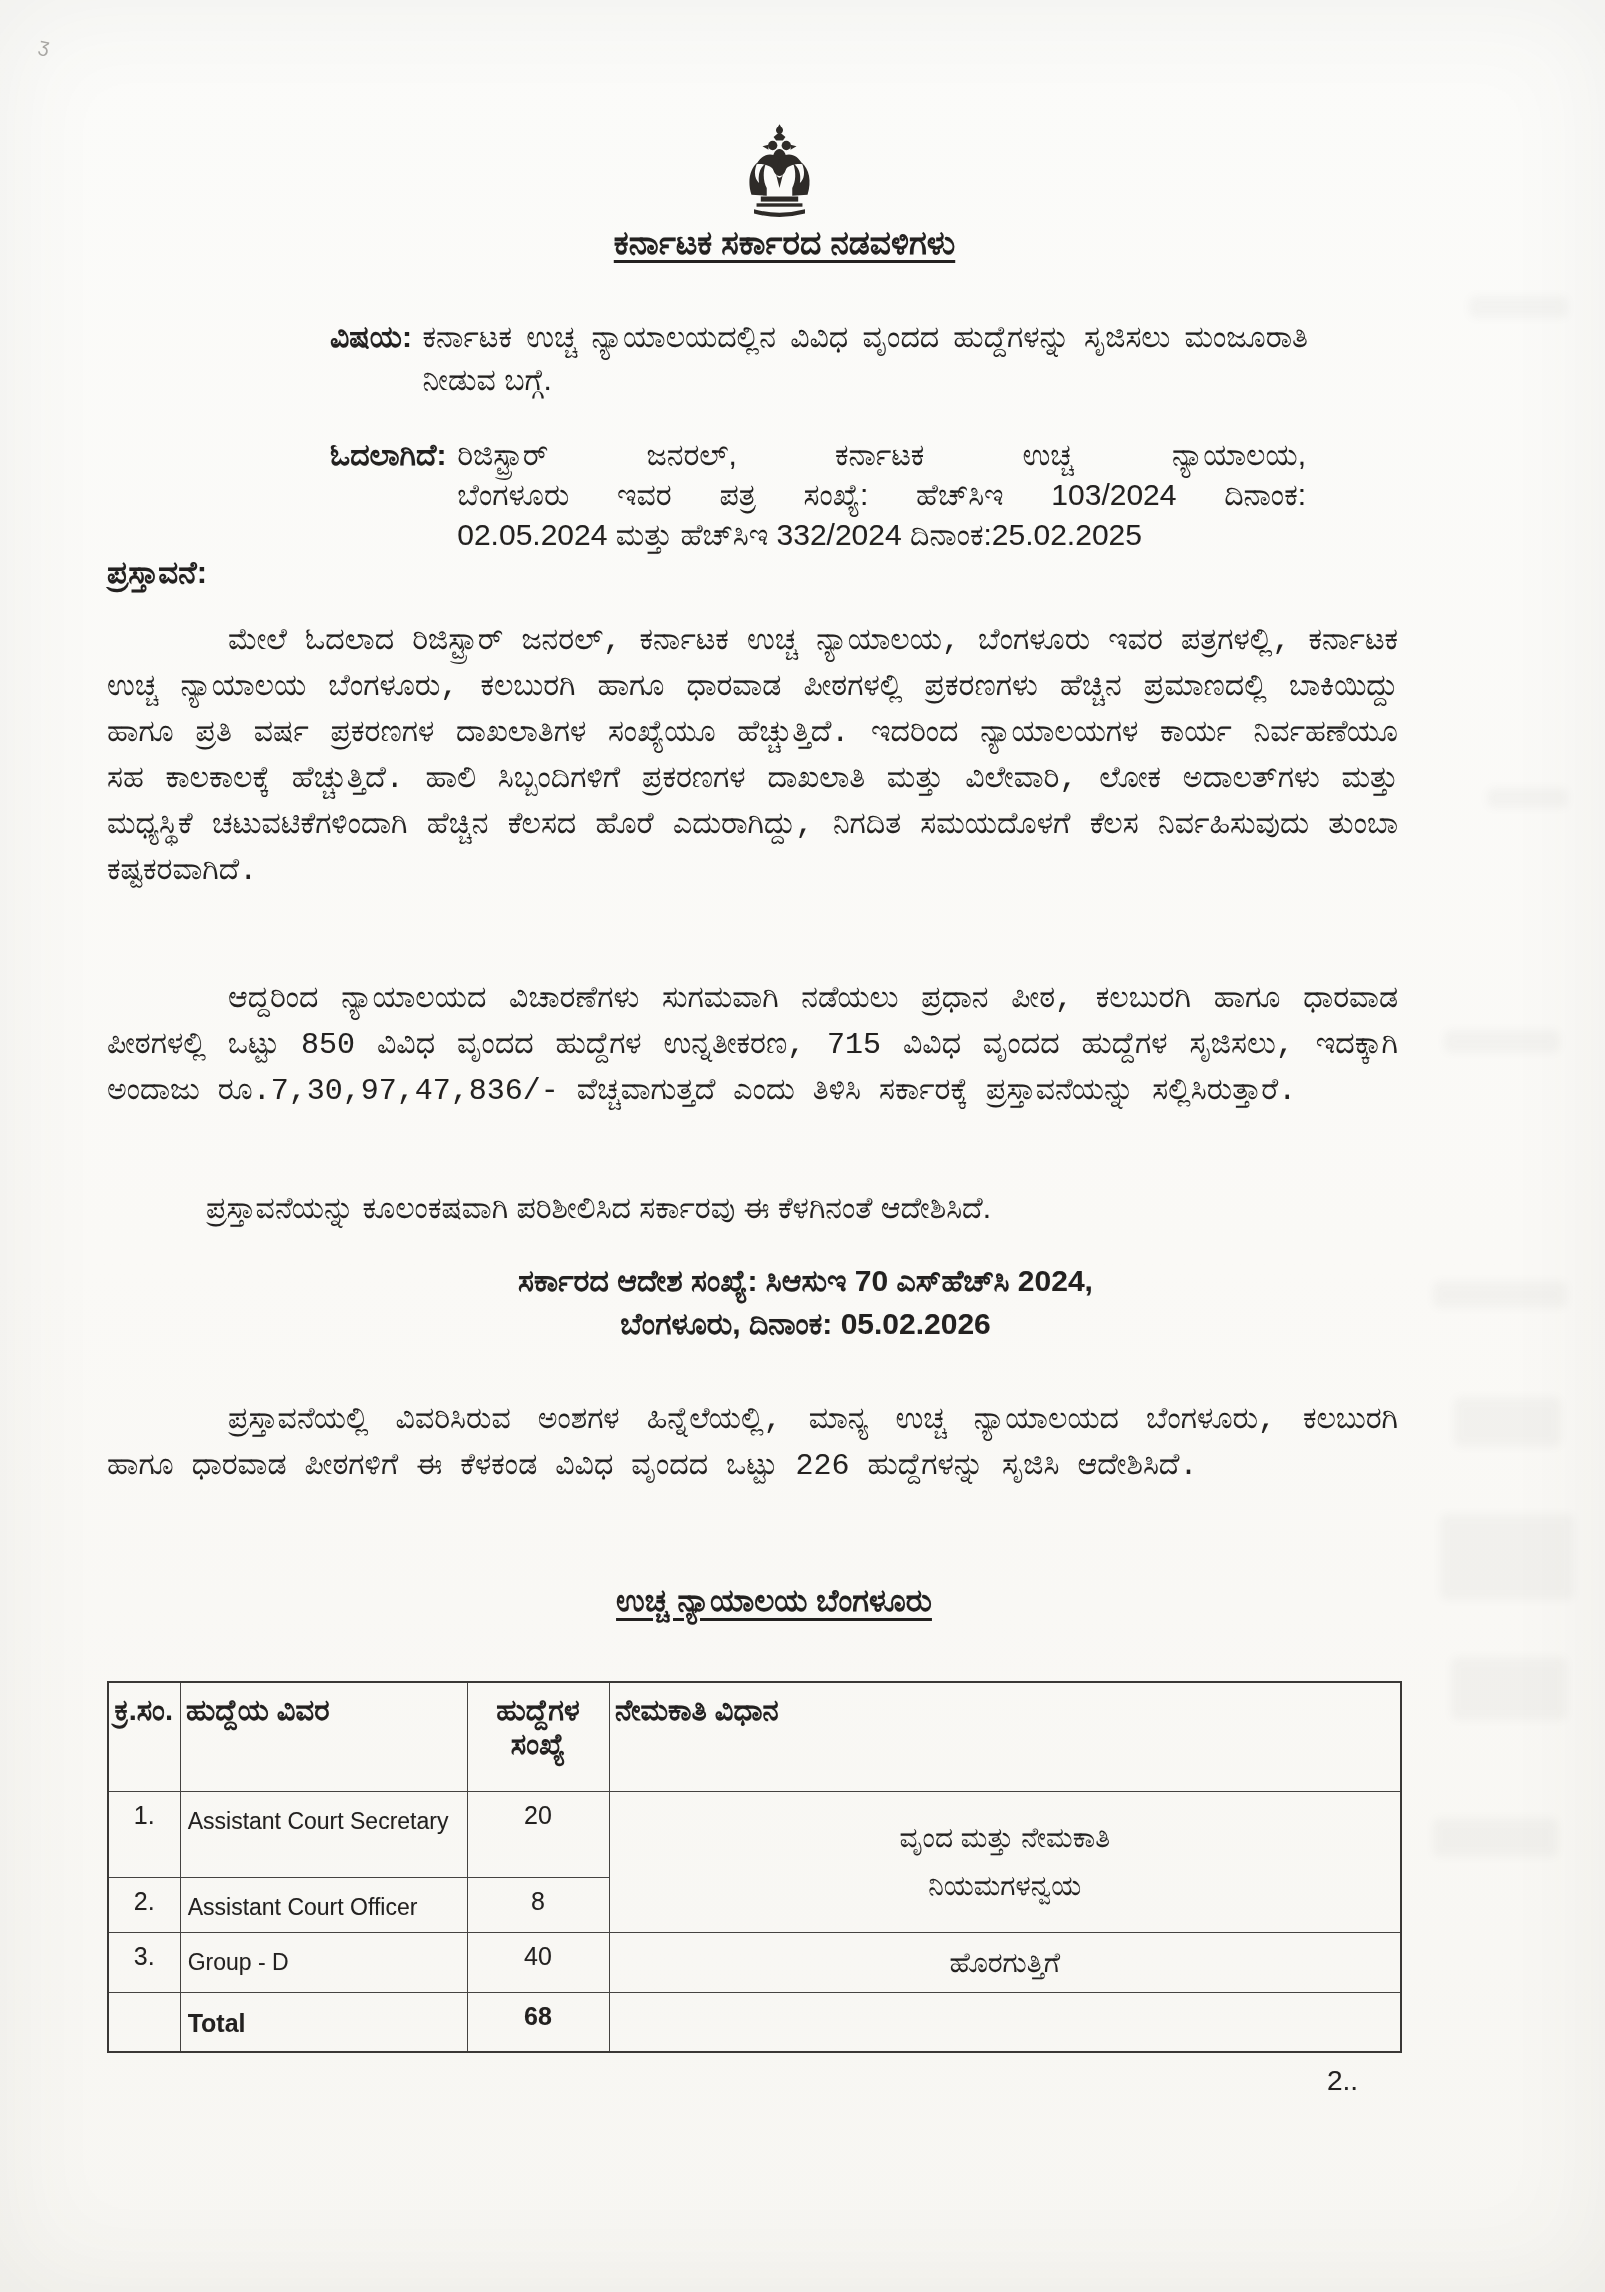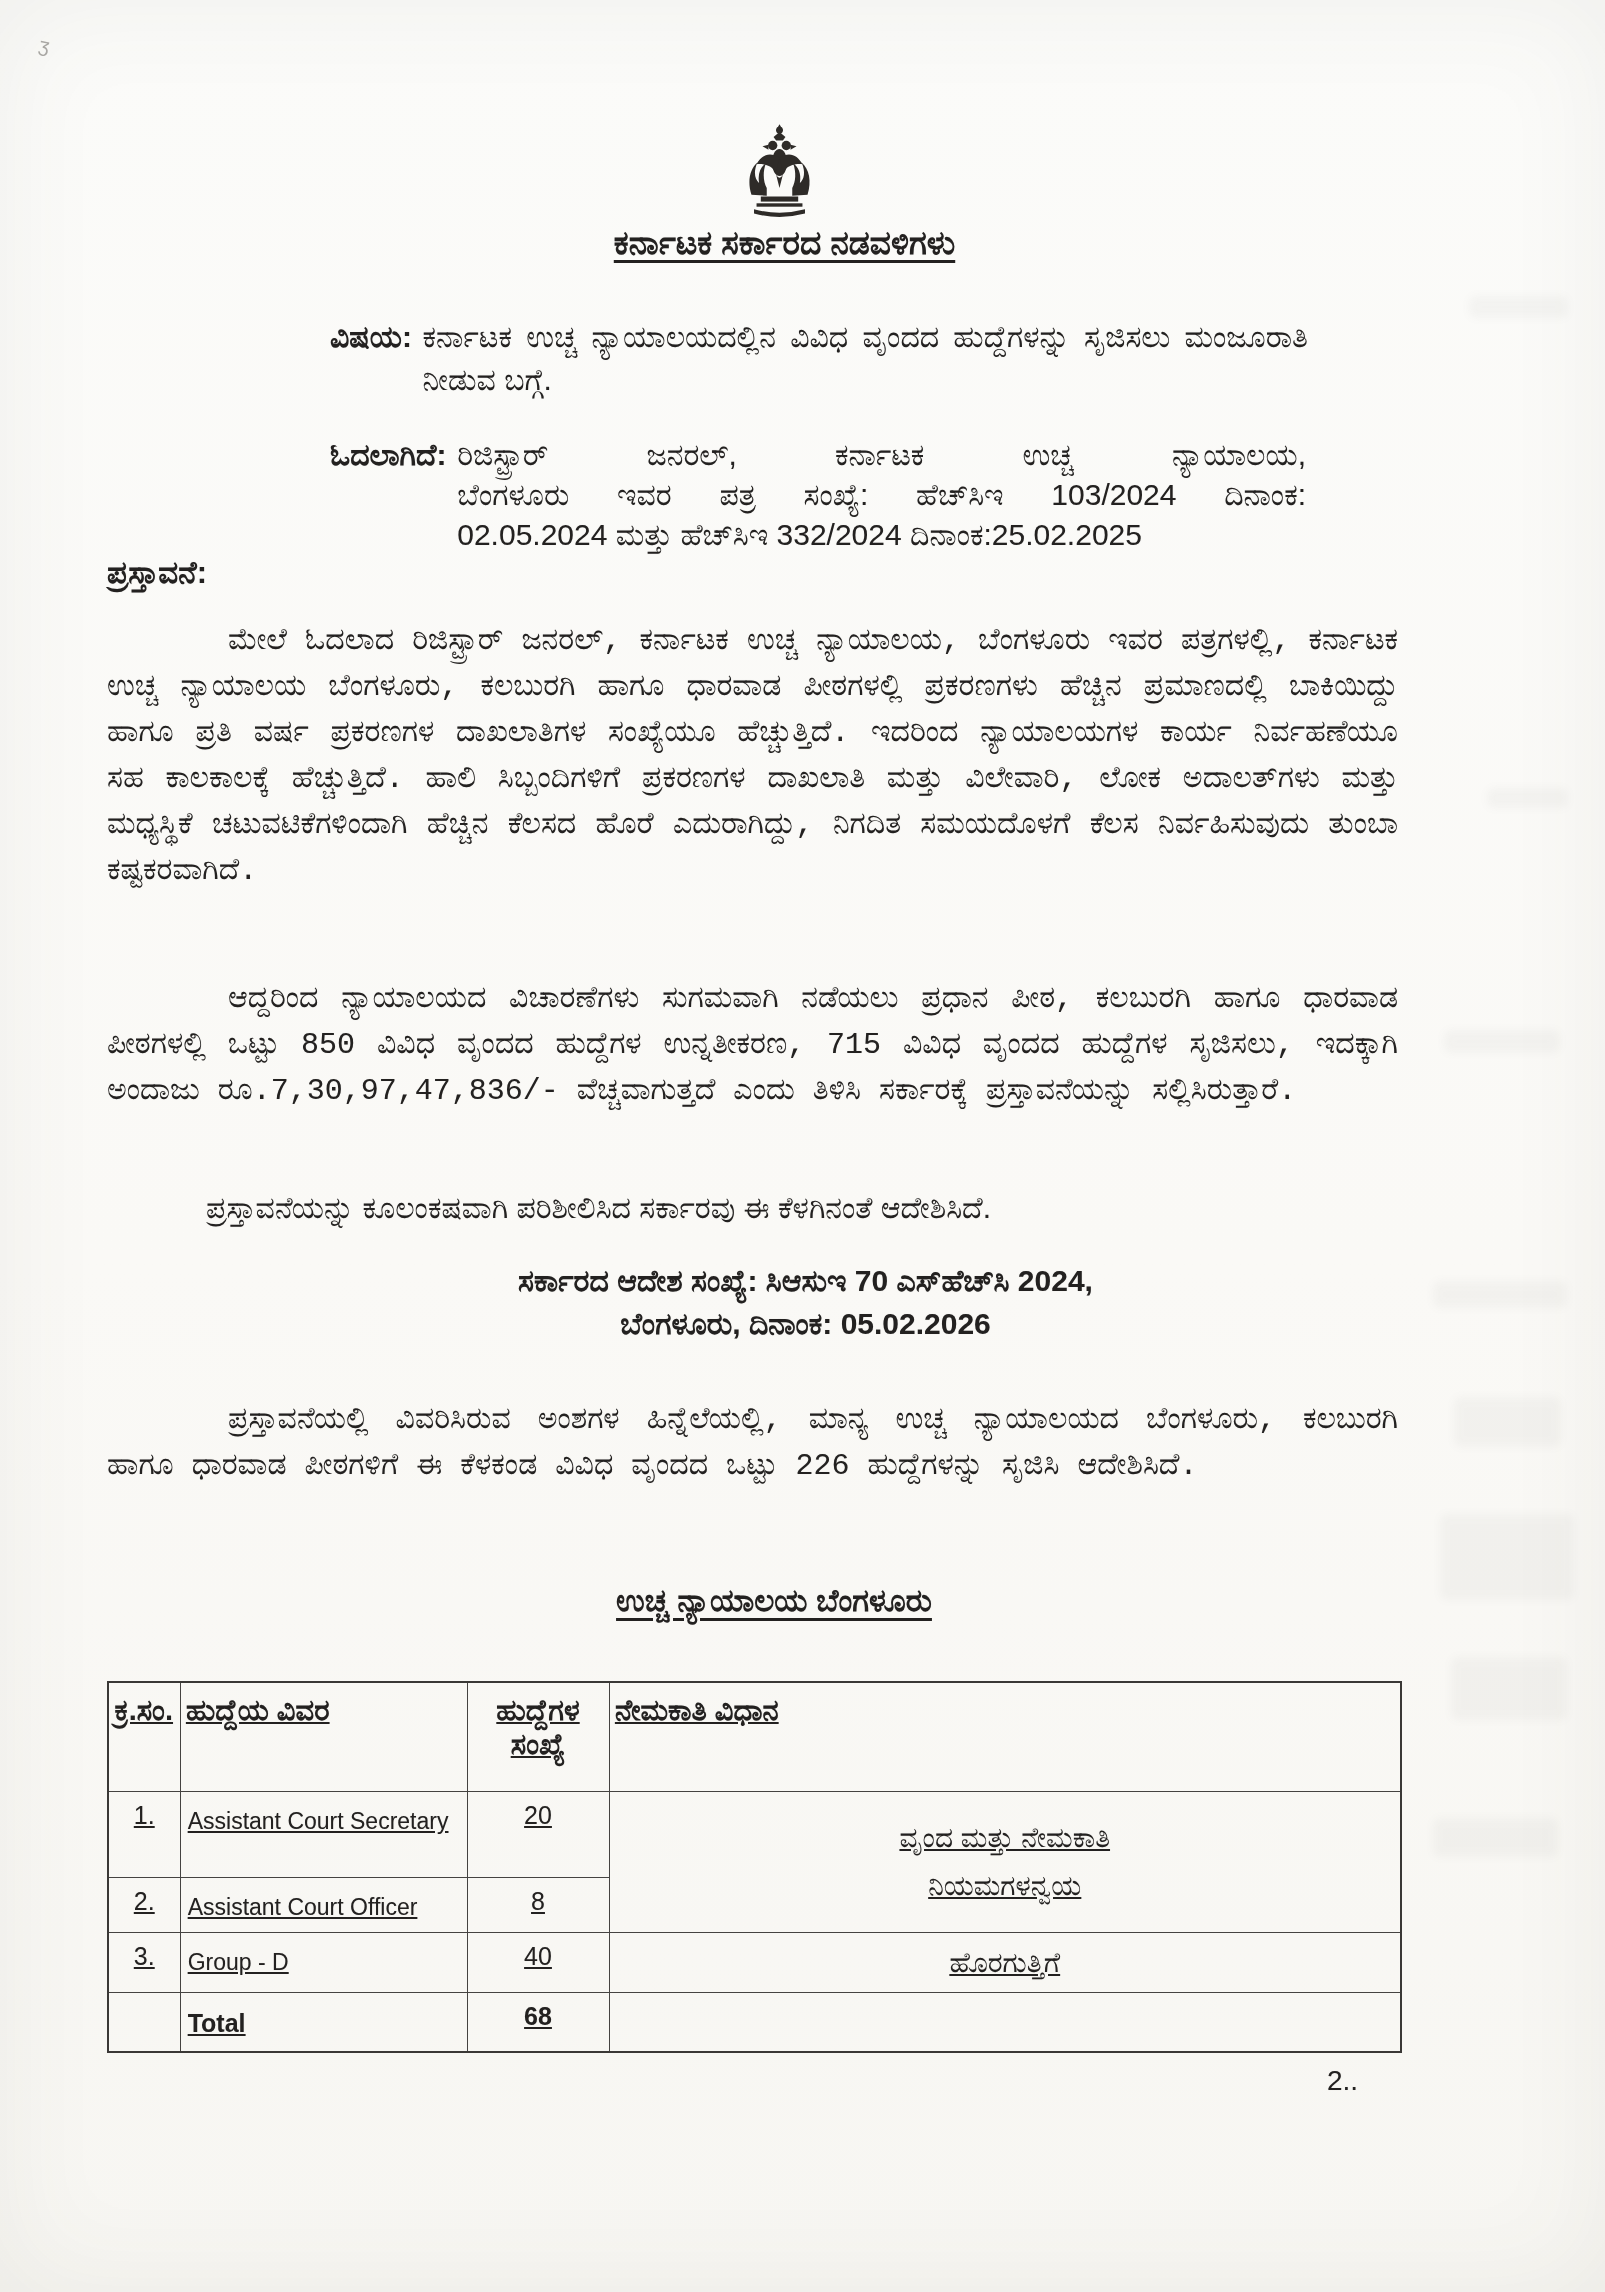--- a/index.html
+++ b/index.html
@@ -37,21 +37,21 @@
   .preamble-heading{left:107px;top:555px;font-size:31px;font-weight:bold;}
   .para{left:107px;width:1291px;font-size:30px;line-height:46px;text-align:justify;text-indent:121px;font-family:Liberation Mono, monospace;}
   .para-1{top:618px;}
   .para-2{top:976px;}
   .review-line{left:107px;top:1191px;width:1291px;font-size:30px;text-indent:99px;}
   .order-block{left:107px;top:1259px;width:1397px;text-align:center;font-weight:bold;font-size:30px;line-height:43px;}
   .order-para{top:1397px;}
   .section-heading{left:107px;top:1583px;width:1334px;text-align:center;font-size:31px;font-weight:bold;}
   .section-heading span{text-decoration:underline;text-underline-offset:7.2px;text-decoration-thickness:2.7px;}
   
-  .tbl{left:107px;top:1681px;width:1291px;border-collapse:collapse;table-layout:fixed;text-decoration:underline;}
+  .tbl{left:107px;top:1681px;width:1291px;border-collapse:collapse;table-layout:fixed;}
   .tbl,.tbl th,.tbl td{border:1.8px solid #454341;}
   .tbl{border:2.7px solid #3a3836;}
   .tbl th{font-size:29px;font-weight:bold;vertical-align:top;padding:10.7px 5.4px 5.4px 5.4px;}
   .tbl th.h-sl,.tbl th.h-post,.tbl th.h-method{text-align:left;}
   .tbl th.h-count{text-align:center;}
   .tbl td{padding:5.4px 7.2px;}
   .tr-head{height:109px;}
   .tr-1{height:86px;}
   .tr-2{height:52px;}
   .tr-3{height:54px;}

